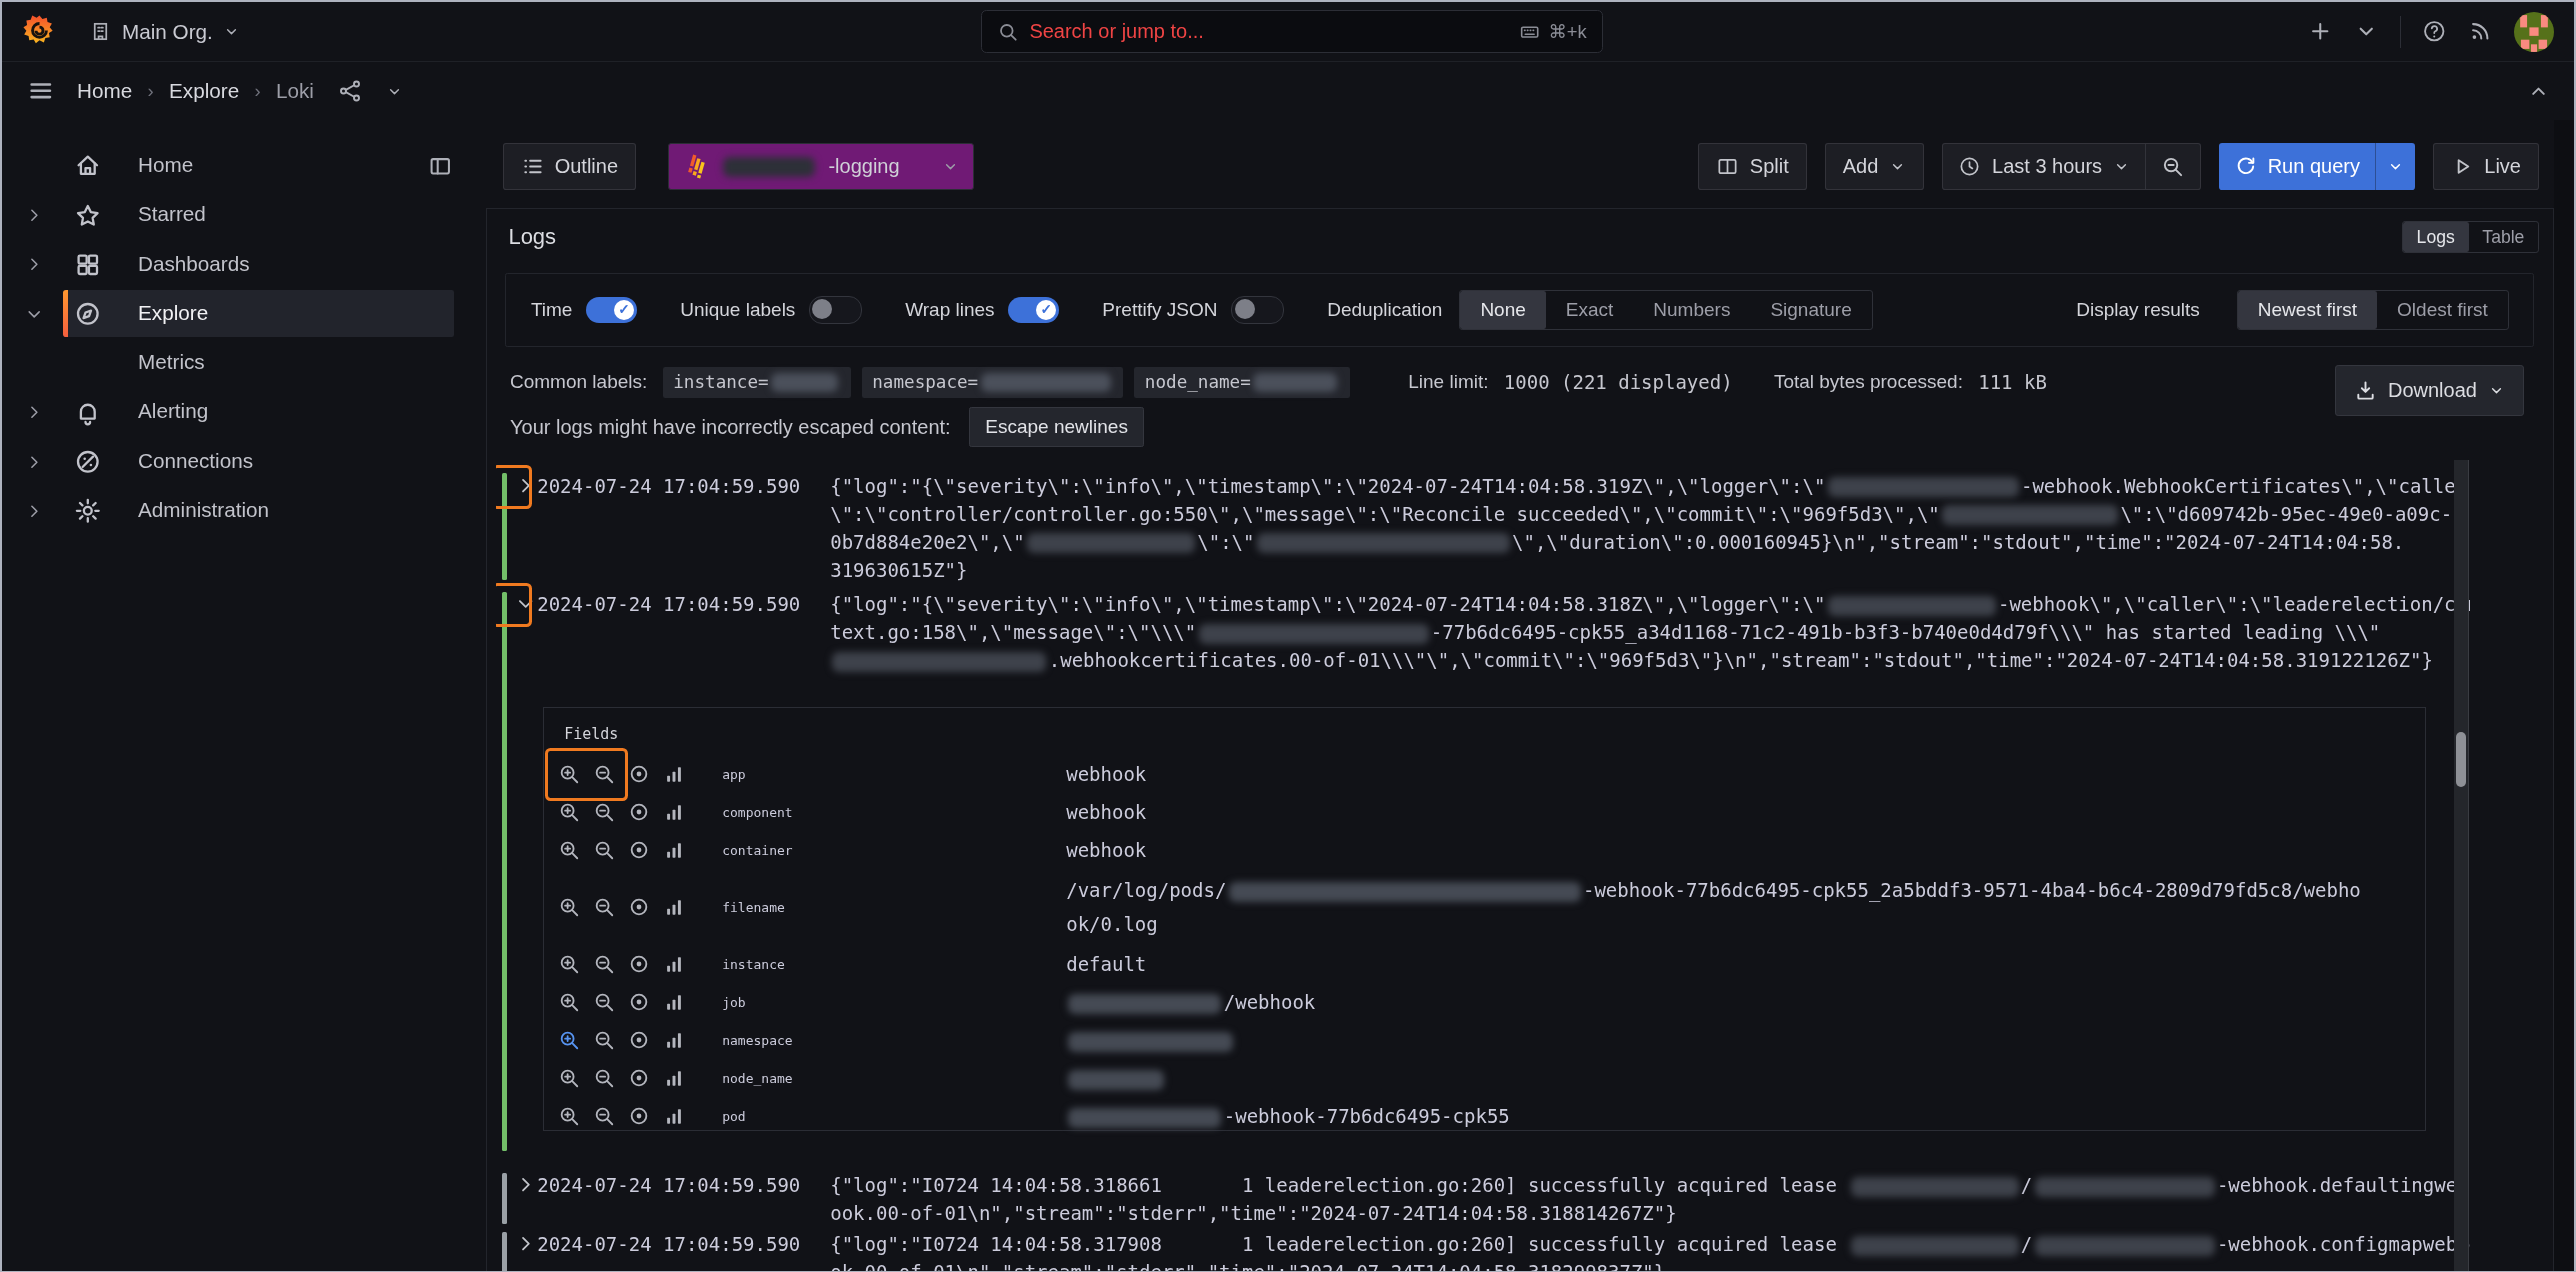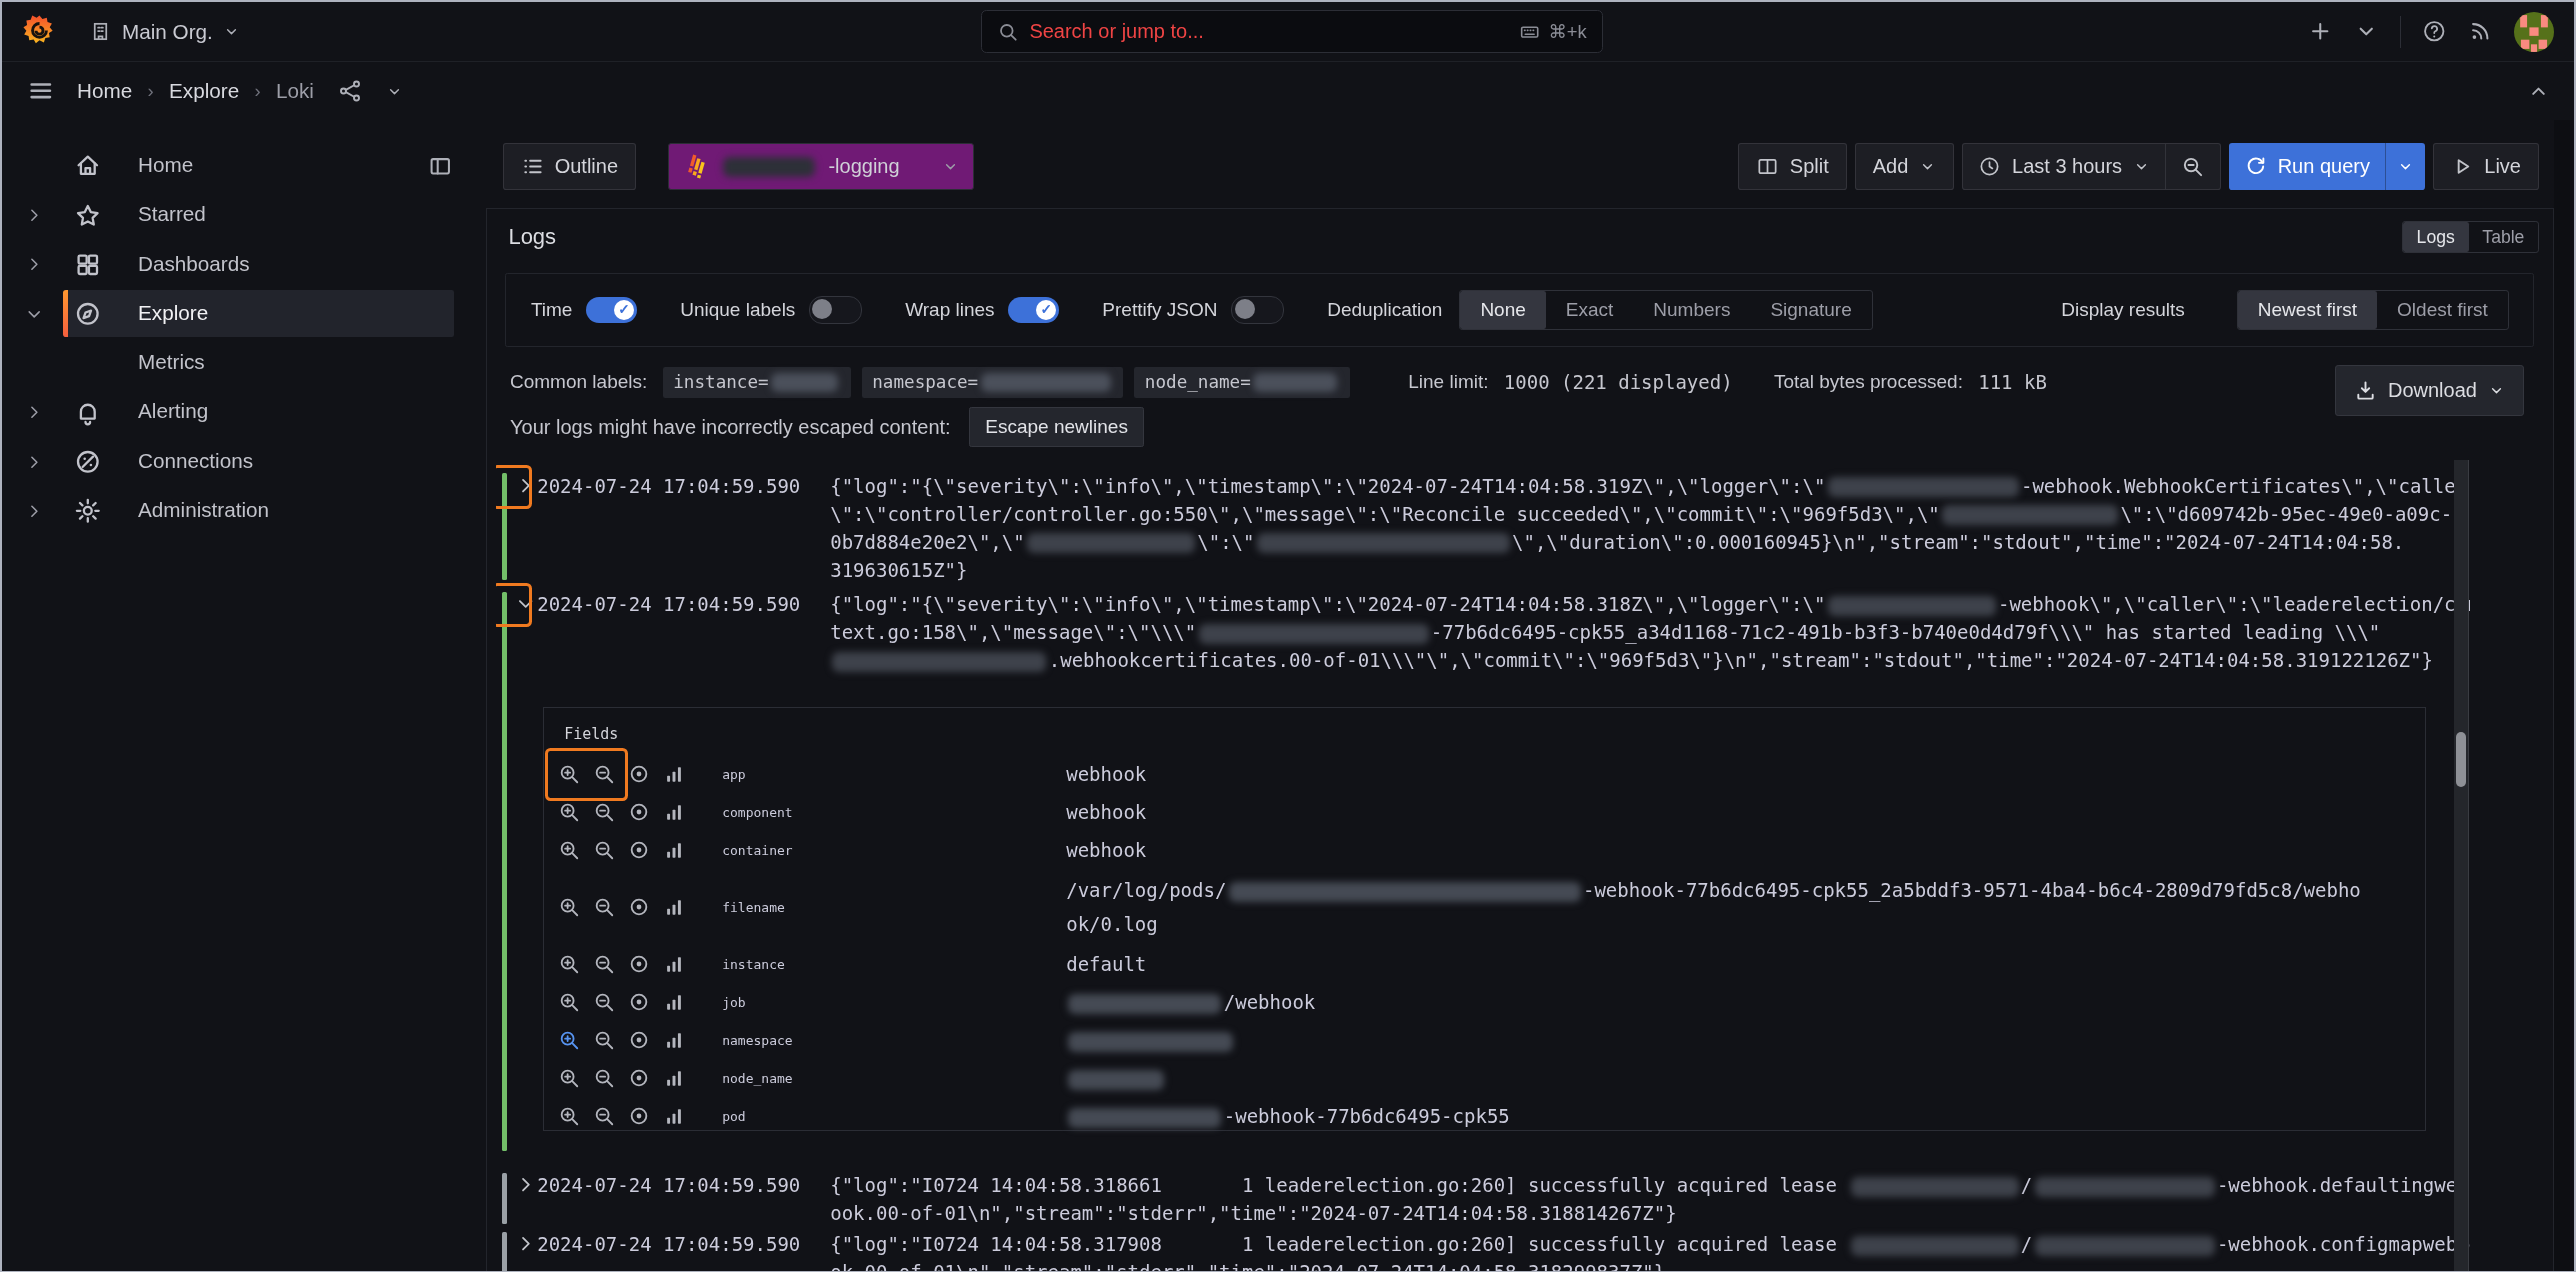--- a/index.html
+++ b/index.html
@@ -44,21 +44,21 @@
   .side-icon{position:absolute;left:72px;top:10px;width:27.6px;height:27.6px;z-index:1;color:#c2c3cb;}
   .side-label{position:absolute;left:136px;top:10.7px;z-index:1;}
   .side-trail{position:absolute;left:426px;top:11.5px;width:24.5px;height:24.5px;z-index:1;color:#aeb0b8;}
 
   
   .main-toolbar{position:absolute;top:141px;left:501px;right:35px;height:47px;display:flex;align-items:center;}
   .btn{height:47px;display:inline-flex;align-items:center;gap:10.7px;padding:0 17px;background:rgba(204,204,220,0.065);border:0.8px solid rgba(204,204,220,0.12);border-radius:3.1px;font-size:20px;color:#d4d5db;box-sizing:border-box;white-space:nowrap;}
   .btn .ic{color:#c2c4ca;}
   .picker{height:47px;width:306px;margin-left:32px;background:#701a75;border:0.8px solid #2c2e36;border-radius:3.1px;display:flex;align-items:center;gap:10.7px;padding:0 13.8px;box-sizing:border-box;font-size:20px;}
   .picker .spacer{flex:1;}
-  .toolbar-right{margin-left:auto;display:flex;align-items:center;gap:8px;}
+  .toolbar-right{margin-left:auto;display:flex;align-items:center;gap:18px;}
   .group{display:inline-flex;height:47px;background:rgba(204,204,220,0.065);border:0.8px solid rgba(204,204,220,0.12);border-radius:3.1px;box-sizing:border-box;}
   .gsec{display:flex;align-items:center;gap:10.7px;padding:0 15.3px;font-size:20px;color:#d4d5db;}
   .gsec + .gsec{border-left:0.8px solid rgba(204,204,220,0.12);}
   .gsec .ic{color:#c2c4ca;}
   .btn-primary{display:inline-flex;height:47px;background:#3d71d9;border-radius:3.1px;color:#fff;overflow:hidden;}
   .btn-primary .gsec{color:#fff;}
   .btn-primary .gsec .ic{color:#fff;}
   .btn-primary .gsec + .gsec{border-left:0.8px solid rgba(17,18,23,0.35);}
 
   
@@ -73,21 +73,21 @@
   .tgl-row{display:flex;align-items:center;gap:43px;}
   .tgl-wrap{display:flex;align-items:center;gap:13.8px;font-size:19px;color:#d4d5db;}
   .switch{position:relative;width:51px;height:26px;border-radius:13px;}
   .switch.on{background:#3d71d9;}
   .switch.off{background:#16171d;border:0.8px solid #33353d;}
   .knob{position:absolute;width:20px;height:20px;border-radius:50%;}
   .switch.on .knob{right:3.1px;top:3.1px;background:#fff;color:#3d71d9;font-size:13.8px;line-height:20.7px;text-align:center;font-weight:700;}
   .switch.off .knob{left:2.3px;top:2.3px;background:#7d7f88;}
   .ctrl-label{font-size:19px;color:#d4d5db;margin-left:43px;}
   .ctrl-label + .seg{margin-left:17px;}
-  .ctrl-right{margin-left:auto;display:flex;align-items:center;gap:35px;}
+  .ctrl-right{margin-left:auto;display:flex;align-items:center;gap:20px;}
   .ctrl-right .ctrl-label{margin-left:0;}
 
   .meta-row{position:absolute;left:23px;top:158px;display:flex;align-items:center;gap:15.3px;font-size:19px;color:#c6c7cf;}
   .chip{background:#24262d;border-radius:2.3px;padding:5.4px 10.7px;font-family:"DejaVu Sans Mono",monospace;font-size:17.6px;color:#c6c7cf;display:inline-flex;align-items:center;}
   .chip .redact{height:18.4px;background:#4b505b;}
   .meta-gap{width:27.6px;}
   .download-btn{position:absolute;right:29px;top:156px;height:51px;display:inline-flex;align-items:center;gap:10.7px;padding:0 18.4px;background:#24262d;border:0.8px solid #34363e;border-radius:3.1px;font-size:20px;color:#dcdde2;box-sizing:border-box;}
   .download-btn .ic{color:#dcdde2;}
   .escape-row{position:absolute;left:23px;top:198px;display:flex;align-items:center;gap:18.4px;font-size:20px;color:#c6c7cf;}
   .escape-btn{height:40px;padding:0 15.3px;background:#24262d;border:0.8px solid #34363e;border-radius:2.3px;font-size:19px;font-weight:500;color:#e2e3e8;display:inline-flex;align-items:center;}

